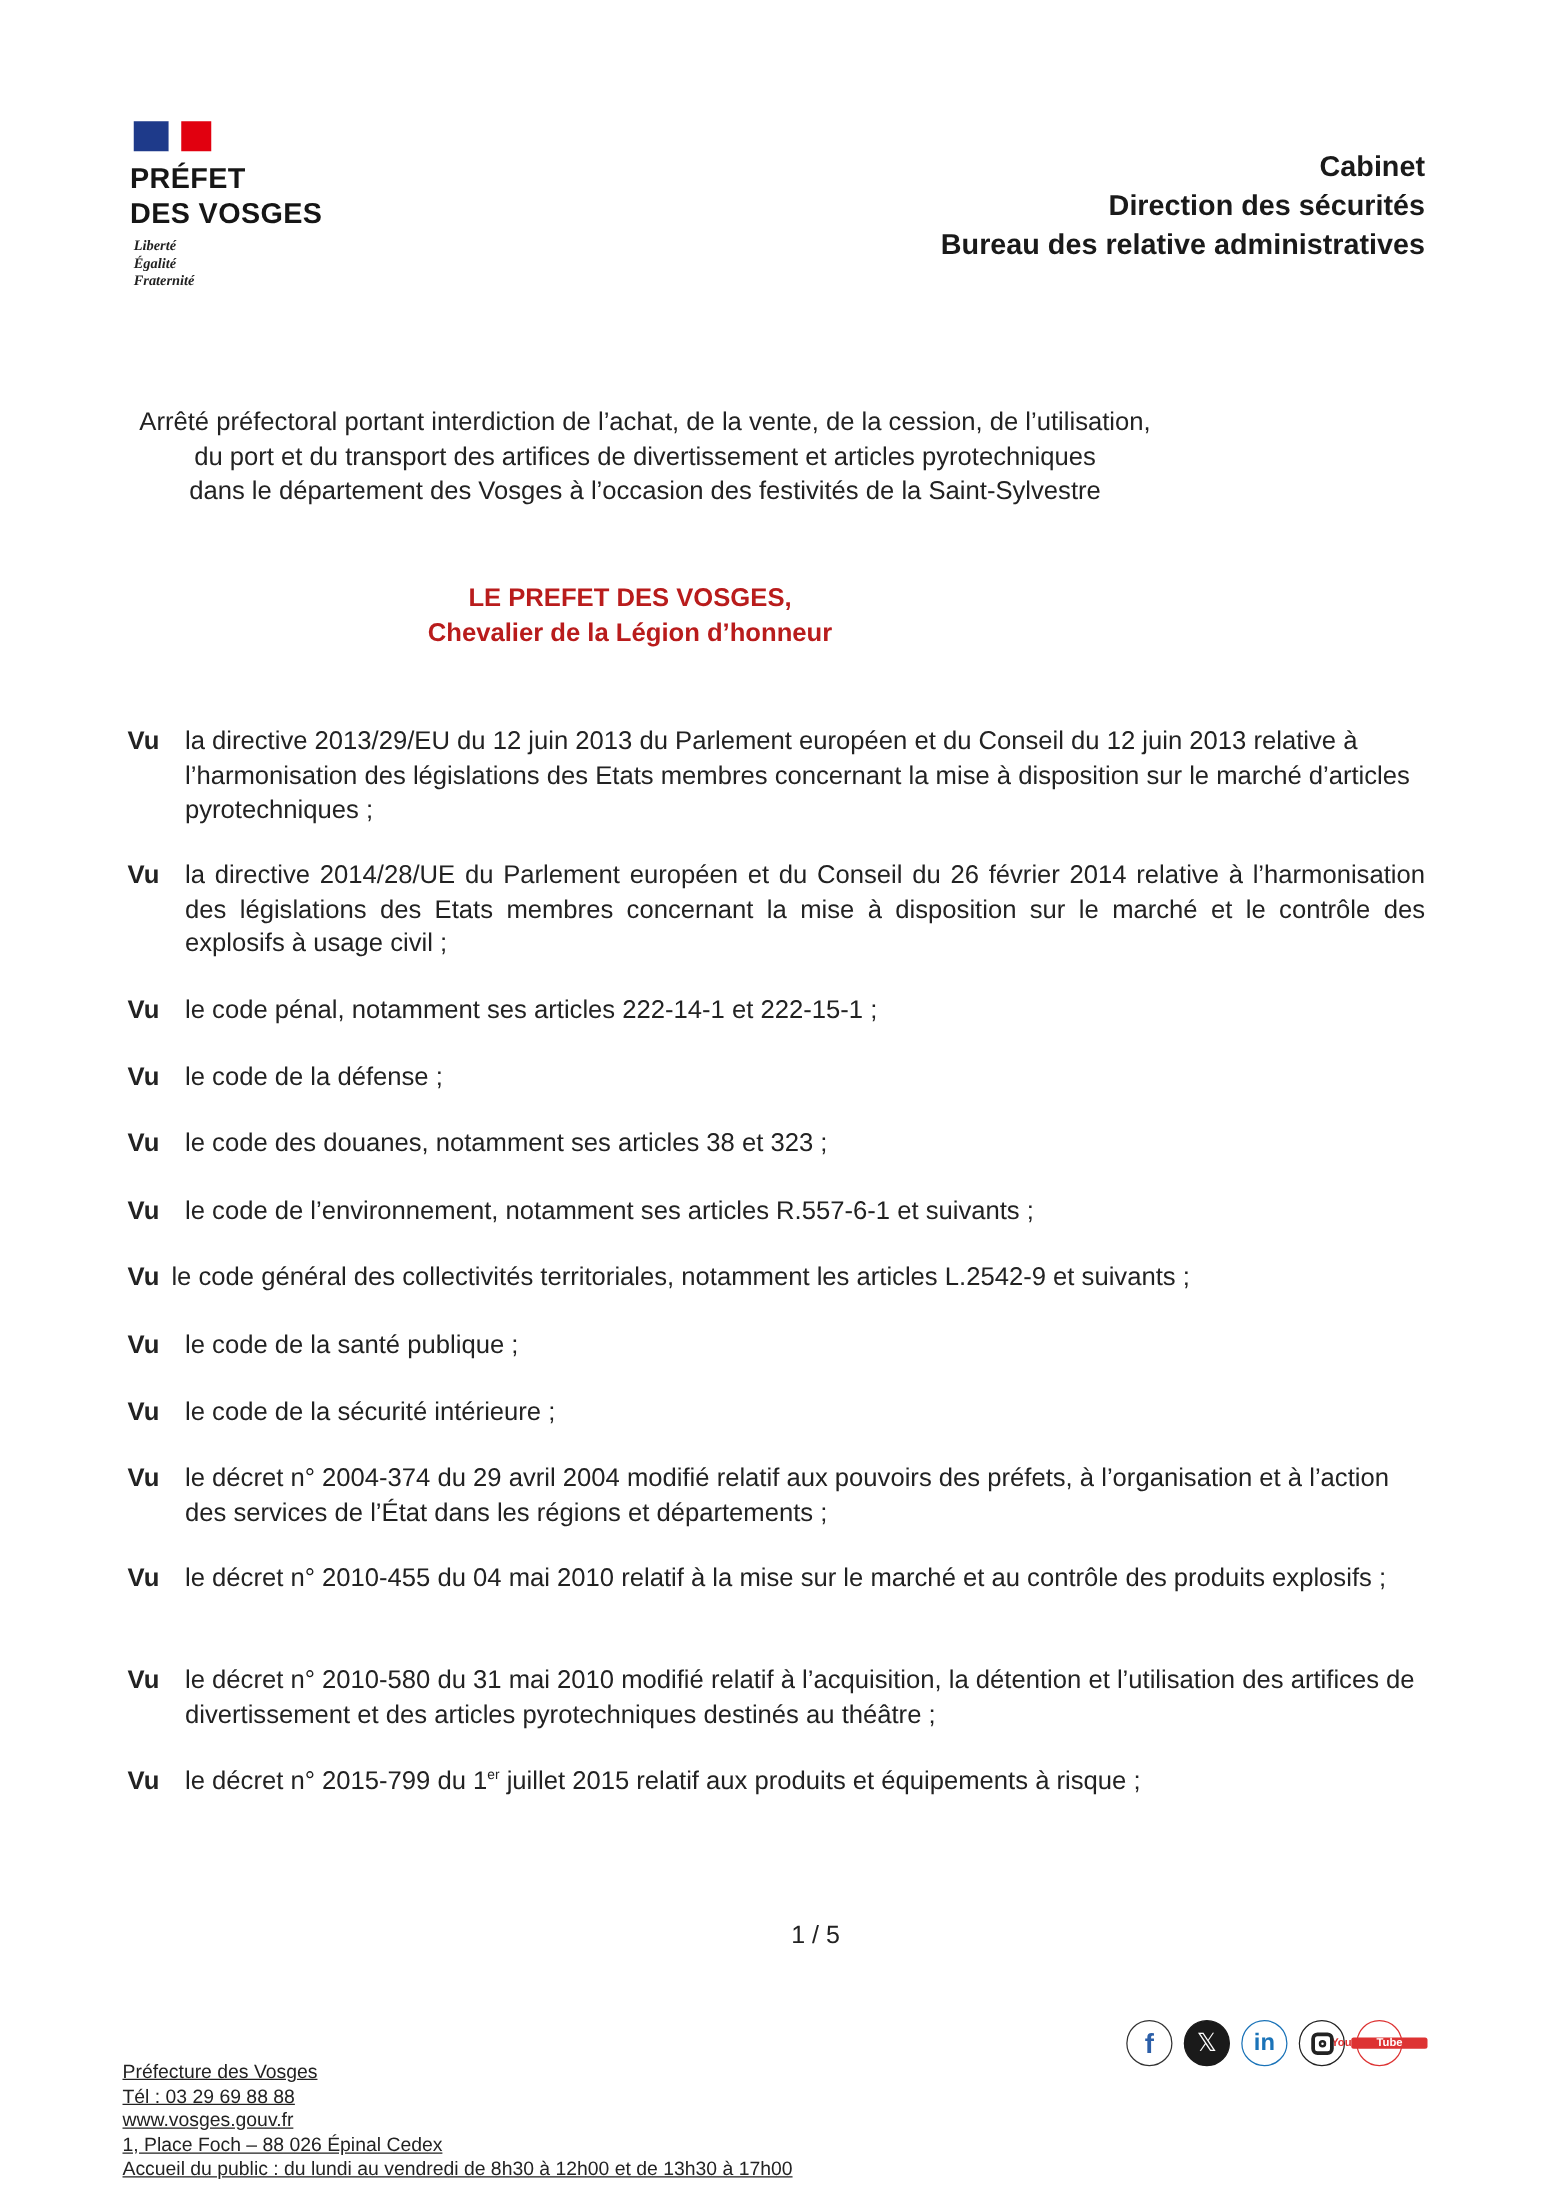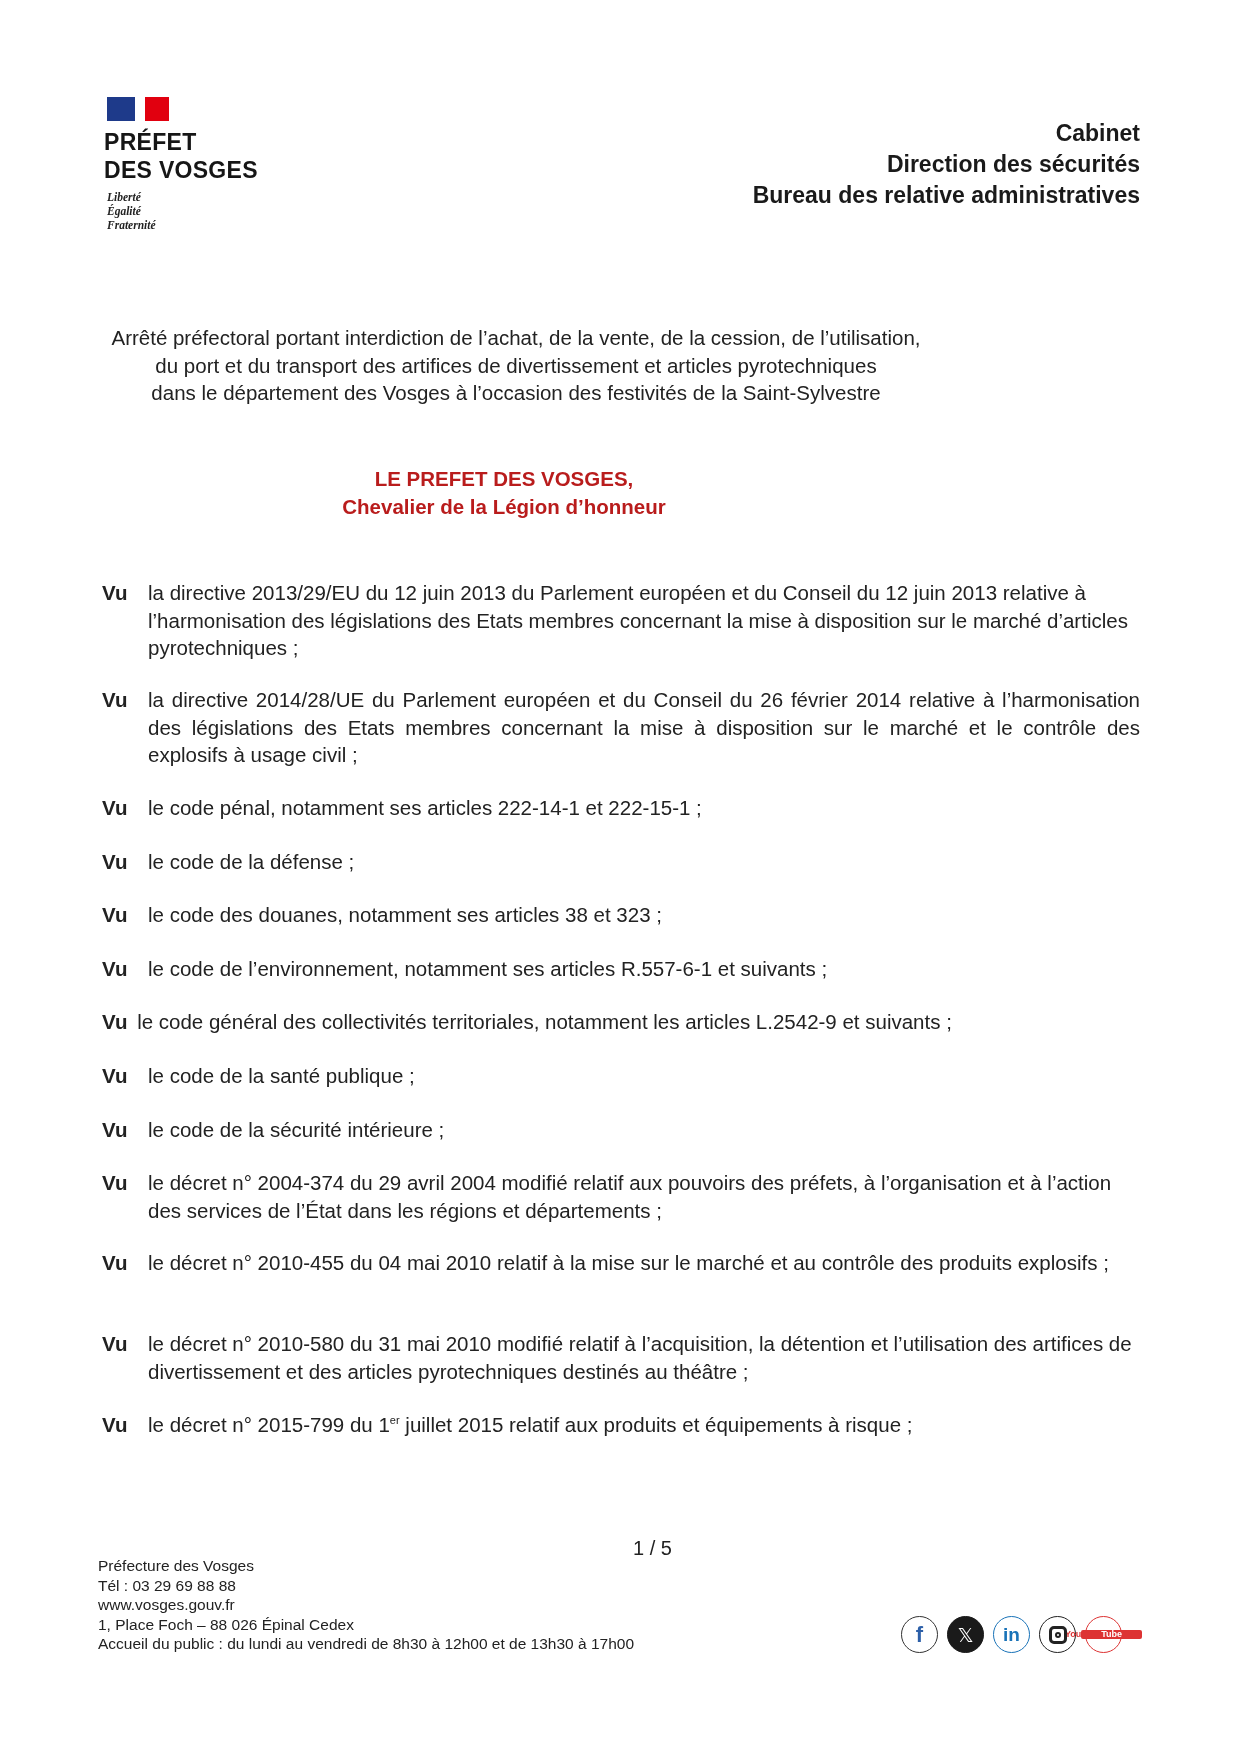--- a/index.html
+++ b/index.html
@@ -28,21 +28,21 @@
   .vu-item { left: 102px; width: 1038px; font-size: 20.5px; line-height: 27.5px; color: #222; }
   .vu-item .vu { position: absolute; left: 0; top: 0; font-weight: bold; }
   .vu-item .txt { display: block; margin-left: 46px; }
   .vu-item.justify .txt { text-align: justify; text-align-last: left; }
   .vu-item.inline .vu { position: static; }
   .vu-item.inline .txt { display: inline; margin-left: 4px; }
   sup { font-size: 11px; line-height: 0; }
 
   
   .page-num { left: 600px; top: 1537px; font-size: 20px; color: #222; margin-left: 33px; }
-  .footer { left: 98px; top: 1556px; font-size: 15.5px; line-height: 19.5px; color: #222; }
+  .footer { left: 98px; top: 1648px; font-size: 15.5px; line-height: 19.5px; color: #222; text-decoration: underline; }
   .socials { left: 901px; top: 1616px; display: flex; gap: 9px; }
   .soc { width: 37px; height: 37px; border-radius: 50%; border: 1.5px solid #333; box-sizing: border-box;
          display: flex; align-items: center; justify-content: center; font-weight: bold; background: #fff; }
   .soc.fb { color: #2c5fa8; font-size: 22px; font-family: "Liberation Sans", sans-serif; }
   .soc.x { background: #1a1a1a; color: #fff; font-size: 20px; border-color: #1a1a1a; font-weight: normal; }
   .soc.li { color: #1a73b8; font-size: 19px; border-color: #1a73b8; }
   .soc.ig { border-color: #222; }
   .soc.ig .cam { width: 18px; height: 18px; border: 3px solid #222; border-radius: 5px; box-sizing: border-box; position: relative; }
   .soc.ig .cam::after { content: ""; position: absolute; left: 3px; top: 3px; width: 6px; height: 6px; border: 2px solid #222; border-radius: 50%; box-sizing: border-box; }
   .soc.yt { border-color: #d33; color: #d33; font-size: 9px; line-height: 9px; flex-direction: row; }

